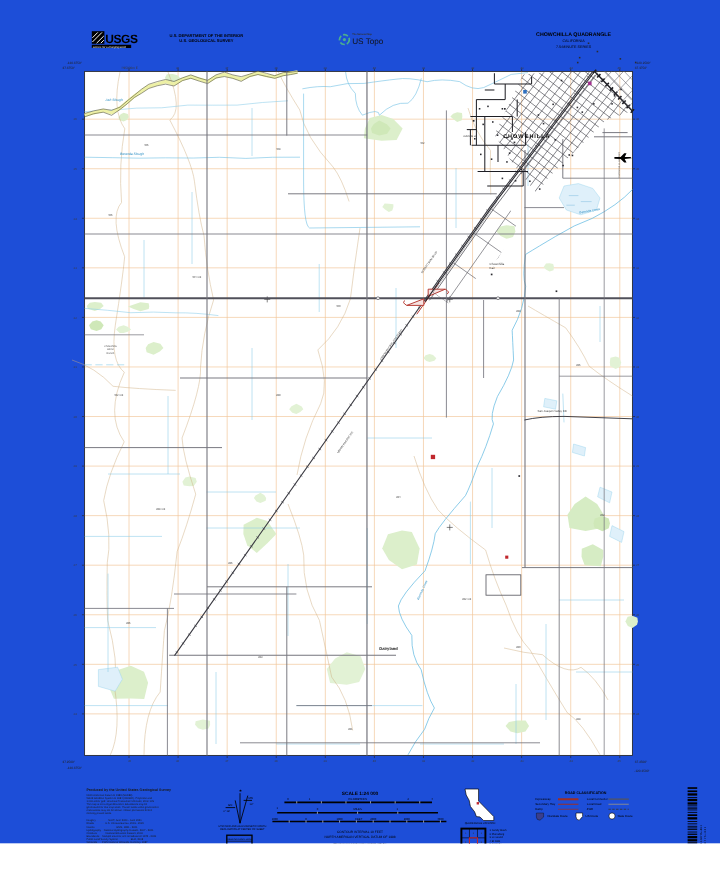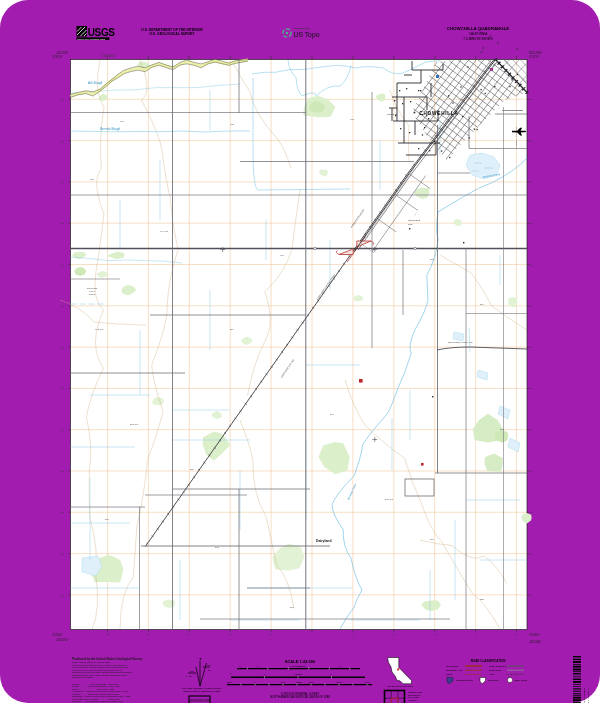--- a/index.html
+++ b/index.html
@@ -1,16 +1,16 @@
 <!DOCTYPE html>
 <html><head>
 <meta charset="utf-8">
 <style>
 html,body { margin:0; padding:0; background:#fff; }
-#page { position:relative; width:600px; height:703px; background:#a21caf; font-family:"Liberation Sans", sans-serif;border-radius:28px; }
+#page { position:relative; width:600px; height:703px; background:#1d4ed8; font-family:"Liberation Sans", sans-serif; }
 svg { position:absolute; top:0; left:0; }
 </style>
 </head>
 <body>
 
 <div id="page">
 <svg width="600" height="725" viewBox="0 0 600 725">
 
 <g>
 <rect x="76.5" y="26" width="10.5" height="10.5" fill="#000"></rect>

